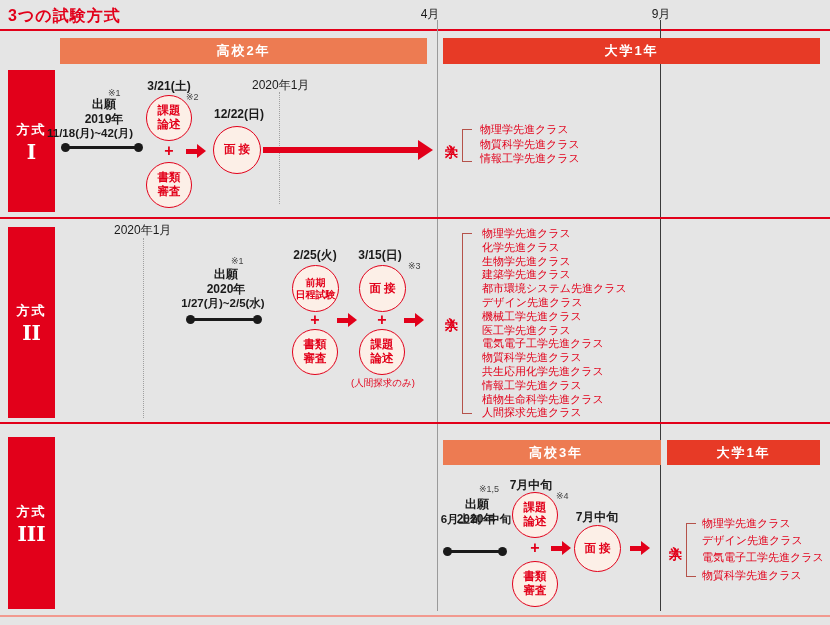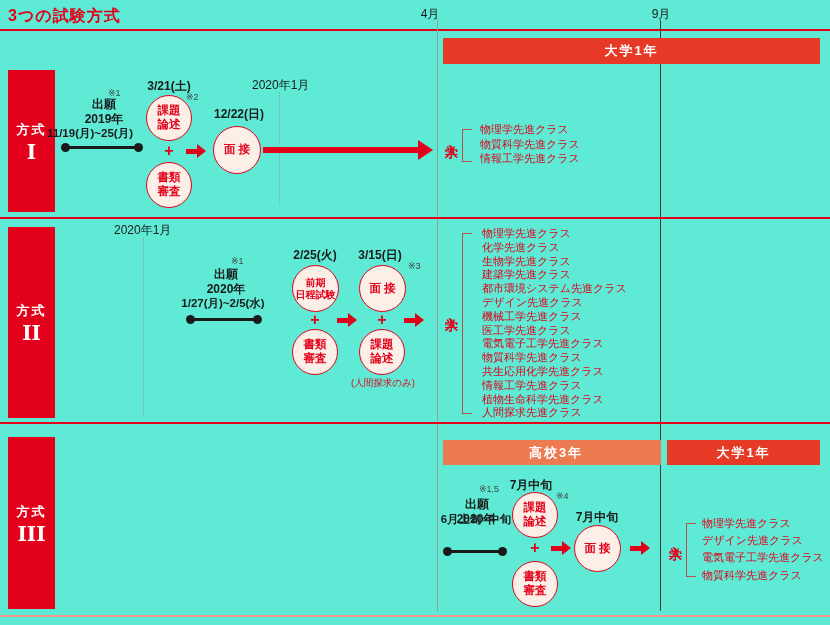--- a/index.html
+++ b/index.html
@@ -1,21 +1,21 @@
 <!DOCTYPE html>
 <html><head>
 <meta charset="utf-8">
 <style>
   :root{
     --red:#e2001a; --barred:#e73a26; --orange:#ed7b52;
     --pink:#fcefe7; --cream:#fff8dd; --ink:#1a1a1a;
   }
   html,body{margin:0;padding:0;background:#fff;}
   body{font-family:"Liberation Sans","DejaVu Sans",sans-serif;color:var(--ink);}
-  #canvas{position:relative;width:830px;height:625px;background:#5eead4;overflow:hidden;}
+  #canvas{position:relative;width:830px;height:625px;background:#e5e5e5;overflow:hidden;}
   .abs{position:absolute;}
   .ctr{transform:translateX(-50%);white-space:nowrap;}
   .title{font-size:16px;font-weight:bold;color:var(--red);letter-spacing:1px;}
   .rule{background:var(--red);height:2px;}
   .rule-bottom{background:#f2998f;height:2px;}
   .vline{width:1px;}
   .dotline{width:0;border-left:1px dotted #a0a0a0;}
   .month{font-size:12px;color:var(--ink);}
   .bar{display:flex;align-items:center;justify-content:center;color:#fff;font-weight:bold;font-size:13px;letter-spacing:2px;}
   .bar.orange{background:var(--orange);}
@@ -57,35 +57,36 @@
 <div id="canvas">
 
   <div class="abs title" style="left:8px;top:6px;">3つの試験方式</div>
   <div class="abs month ctr" style="left:430px;top:6px;">4月</div>
   <div class="abs month ctr" style="left:661px;top:6px;">9月</div>
   <div class="abs rule" style="left:0;top:29px;width:830px;"></div>
 
   <div class="abs vline" style="left:437px;top:20px;height:591px;background:#9a9a9a;"></div>
   <div class="abs vline" style="left:660px;top:20px;height:591px;background:#3a3a3a;"></div>
 
+  <div class="abs bar orange" style="left:60px;top:38px;width:367px;height:26px;">高校2年</div>
   <div class="abs bar red" style="left:443px;top:38px;width:377px;height:26px;">大学1年</div>
 
   <div class="abs rule" style="left:0;top:217px;width:830px;"></div>
   <div class="abs rule" style="left:0;top:422px;width:830px;"></div>
   <div class="abs rule-bottom" style="left:0;top:615px;width:830px;"></div>
 
   <div class="abs sidebar" style="left:8px;top:70px;width:47px;height:142px;">
     <span class="lbl">方式</span>
     <span class="num">I</span>
   </div>
 
   <div class="abs note" style="left:108px;top:88px;">※1</div>
   <div class="abs blk ctr" style="left:104px;top:96px;">出願</div>
   <div class="abs blk ctr" style="left:104px;top:111px;">2019年</div>
-  <div class="abs blk sm ctr" style="left:90px;top:126px;">11/19(月)~25(月)</div>
+  <div class="abs blk sm ctr" style="left:90px;top:126px;">11/18(月)~42(月)</div>
   <div class="abs tl" style="left:64px;top:146px;width:76px;"></div>
 
   <div class="abs blk ctr" style="left:169px;top:78px;">3/21(土)</div>
   <div class="abs note" style="left:186px;top:92px;">※2</div>
   <div class="abs circle" style="left:146px;top:95px;width:46px;height:46px;">課題
 論述</div>
   <div class="abs plus ctr" style="left:169px;top:143px;">+</div>
   <div class="abs circle" style="left:146px;top:162px;width:46px;height:46px;">書類
 審査</div>
 

